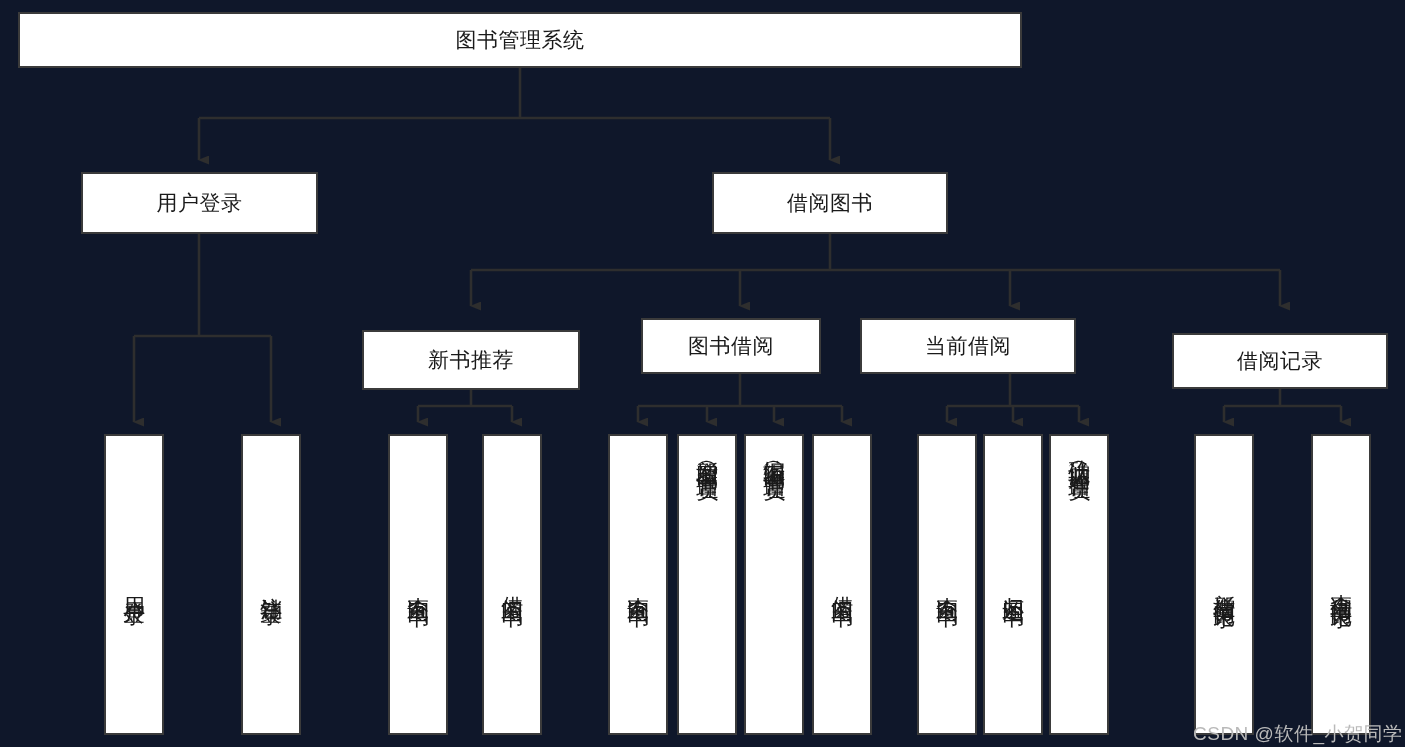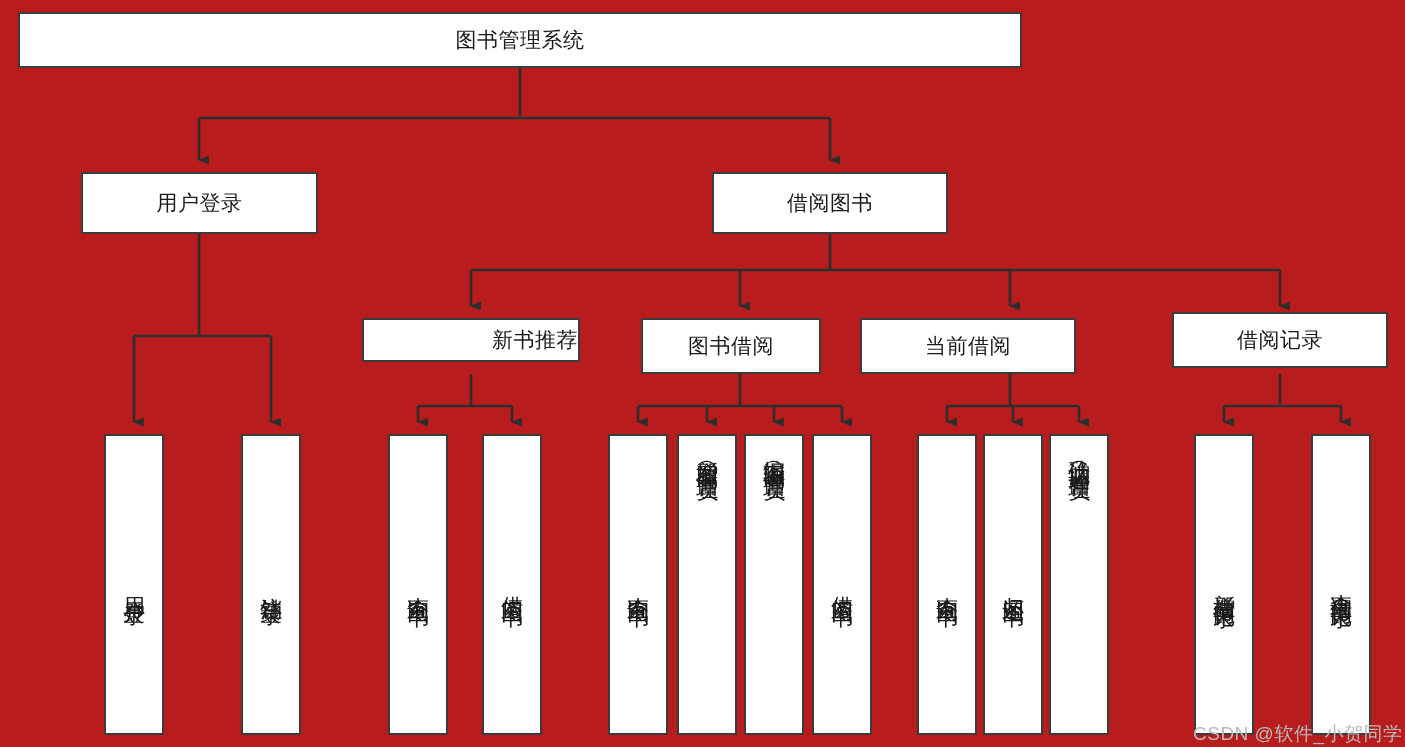--- a/index.html
+++ b/index.html
@@ -8,21 +8,21 @@
     padding: 0;
     background: #ffffff;
   }
   body {
     font-family: "Liberation Sans", "DejaVu Sans", sans-serif;
   }
   #canvas {
     position: relative;
     width: 1405px;
     height: 747px;
-    background: #b91c1c;
+    background: #0f172a;
     overflow: hidden;
   }
   svg.connectors {
     position: absolute;
     left: 0;
     top: 0;
     width: 1405px;
     height: 747px;
     pointer-events: none;
   }
@@ -133,30 +133,30 @@
   <div id="level1-layer">
       <div class="node horiz" style="left: 81px; top: 172px; width: 237px; height: 62px;">
         <span class="node-label">用户登录</span>
       </div>
       <div class="node horiz" style="left: 712px; top: 172px; width: 236px; height: 62px;">
         <span class="node-label">借阅图书</span>
       </div>
     </div>
 
   <div id="level2-layer">
-      <div class="node horiz" style="left: 362px; top: 318px; width: 218px; height: 44px; justify-content: flex-end;">
+      <div class="node horiz" style="left: 362px; top: 330px; width: 218px; height: 60px;">
         <span class="node-label">新书推荐</span>
       </div>
       <div class="node horiz" style="left: 641px; top: 318px; width: 180px; height: 56px;">
         <span class="node-label">图书借阅</span>
       </div>
       <div class="node horiz" style="left: 860px; top: 318px; width: 216px; height: 56px;">
         <span class="node-label">当前借阅</span>
       </div>
-      <div class="node horiz" style="left: 1172px; top: 312px; width: 216px; height: 56px;">
+      <div class="node horiz" style="left: 1172px; top: 333px; width: 216px; height: 56px;">
         <span class="node-label">借阅记录</span>
       </div>
     </div>
 
   <div id="leaf-layer">
       <div class="node vert" style="left: 104px; top: 434px; width: 60px; height: 301px;">
         <span class="node-label">用户登录</span>
       </div>
       <div class="node vert" style="left: 241px; top: 434px; width: 60px; height: 301px;">
         <span class="node-label">注销登录</span>

